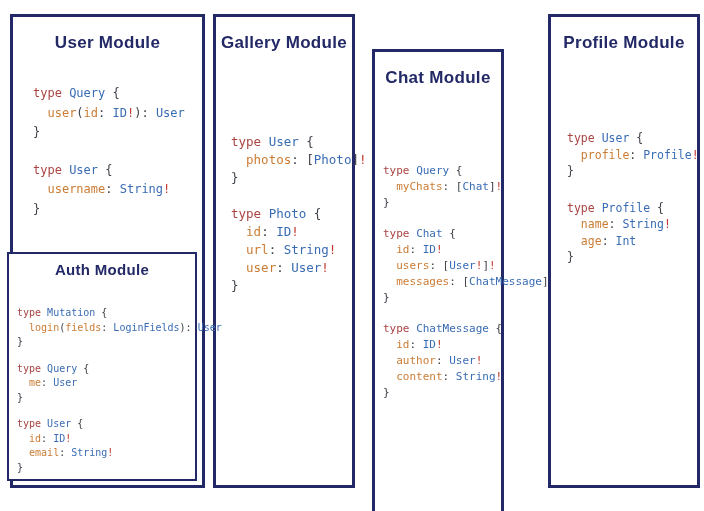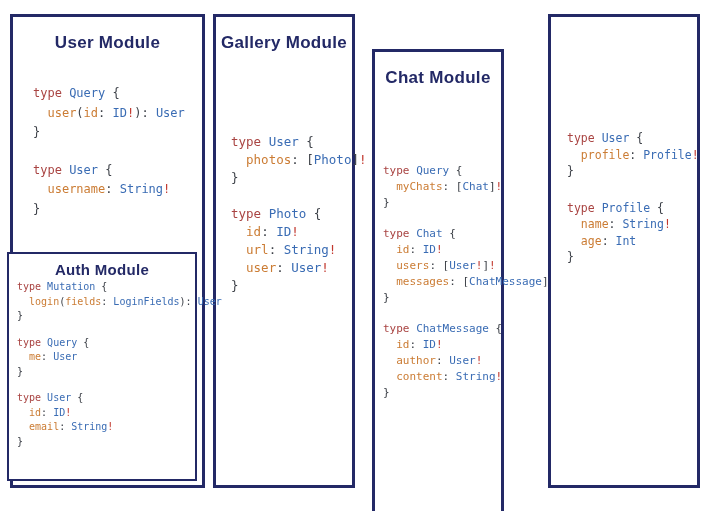--- a/index.html
+++ b/index.html
@@ -32,21 +32,21 @@
     padding-top:16px;
   }
   .box-auth .module-title{font-size:15px;padding-top:7px;}
   .code{
     position:absolute;
     font-family:"DejaVu Sans Mono","Liberation Mono",monospace;
     white-space:pre;
   }
   .code-user{left:20px;top:67px;font-size:12px;line-height:19.5px;}
   .code-user .code-block{margin-bottom:18px;}
-  .code-auth{left:8px;top:26px;font-size:10px;line-height:14.5px;}
+  .code-auth{left:8px;top:52px;font-size:10px;line-height:14.5px;}
   .code-auth .code-block{margin-bottom:12px;}
   .code-gallery{left:15px;top:116px;font-size:12.5px;line-height:18px;}
   .code-gallery .code-block{margin-bottom:18px;}
   .code-chat{left:8px;top:111px;font-size:11px;line-height:16px;}
   .code-chat .code-block{margin-bottom:15px;}
   .code-profile{left:16px;top:113px;font-size:11.5px;line-height:16.5px;}
   .code-profile .code-block{margin-bottom:20px;}
   .tok-k{color:var(--kw);}
   .tok-t{color:var(--typ);}
   .tok-f{color:var(--fld);}
@@ -65,19 +65,20 @@
   <div class="module-title">Gallery Module</div>
   <div class="code code-gallery"><div class="code-block"><div class="code-line"><span class="tok-k">type </span><span class="tok-t">User</span><span class="tok-p"> {</span></div><div class="code-line"><span class="tok-p">  </span><span class="tok-f">photos</span><span class="tok-p">: [</span><span class="tok-t">Photo</span><span class="tok-p">]</span><span class="tok-b">!</span></div><div class="code-line"><span class="tok-p">}</span></div></div><div class="code-block"><div class="code-line"><span class="tok-k">type </span><span class="tok-t">Photo</span><span class="tok-p"> {</span></div><div class="code-line"><span class="tok-p">  </span><span class="tok-f">id</span><span class="tok-p">: </span><span class="tok-t">ID</span><span class="tok-b">!</span></div><div class="code-line"><span class="tok-p">  </span><span class="tok-f">url</span><span class="tok-p">: </span><span class="tok-t">String</span><span class="tok-b">!</span></div><div class="code-line"><span class="tok-p">  </span><span class="tok-f">user</span><span class="tok-p">: </span><span class="tok-t">User</span><span class="tok-b">!</span></div><div class="code-line"><span class="tok-p">}</span></div></div></div>
 </div>
 
 <div class="module-box box-chat">
   <div class="module-title">Chat Module</div>
   <div class="code code-chat"><div class="code-block"><div class="code-line"><span class="tok-k">type </span><span class="tok-t">Query</span><span class="tok-p"> {</span></div><div class="code-line"><span class="tok-p">  </span><span class="tok-f">myChats</span><span class="tok-p">: [</span><span class="tok-t">Chat</span><span class="tok-p">]</span><span class="tok-b">!</span></div><div class="code-line"><span class="tok-p">}</span></div></div><div class="code-block"><div class="code-line"><span class="tok-k">type </span><span class="tok-t">Chat</span><span class="tok-p"> {</span></div><div class="code-line"><span class="tok-p">  </span><span class="tok-f">id</span><span class="tok-p">: </span><span class="tok-t">ID</span><span class="tok-b">!</span></div><div class="code-line"><span class="tok-p">  </span><span class="tok-f">users</span><span class="tok-p">: [</span><span class="tok-t">User</span><span class="tok-b">!</span><span class="tok-p">]</span><span class="tok-b">!</span></div><div class="code-line"><span class="tok-p">  </span><span class="tok-f">messages</span><span class="tok-p">: [</span><span class="tok-t">ChatMessage</span><span class="tok-p">]</span><span class="tok-b">!</span></div><div class="code-line"><span class="tok-p">}</span></div></div><div class="code-block"><div class="code-line"><span class="tok-k">type </span><span class="tok-t">ChatMessage</span><span class="tok-p"> {</span></div><div class="code-line"><span class="tok-p">  </span><span class="tok-f">id</span><span class="tok-p">: </span><span class="tok-t">ID</span><span class="tok-b">!</span></div><div class="code-line"><span class="tok-p">  </span><span class="tok-f">author</span><span class="tok-p">: </span><span class="tok-t">User</span><span class="tok-b">!</span></div><div class="code-line"><span class="tok-p">  </span><span class="tok-f">content</span><span class="tok-p">: </span><span class="tok-t">String</span><span class="tok-b">!</span></div><div class="code-line"><span class="tok-p">}</span></div></div></div>
 </div>
 
 <div class="module-box box-profile">
+  <div class="module-title">Profile Module</div>
   <div class="code code-profile"><div class="code-block"><div class="code-line"><span class="tok-k">type </span><span class="tok-t">User</span><span class="tok-p"> {</span></div><div class="code-line"><span class="tok-p">  </span><span class="tok-f">profile</span><span class="tok-p">: </span><span class="tok-t">Profile</span><span class="tok-b">!</span></div><div class="code-line"><span class="tok-p">}</span></div></div><div class="code-block"><div class="code-line"><span class="tok-k">type </span><span class="tok-t">Profile</span><span class="tok-p"> {</span></div><div class="code-line"><span class="tok-p">  </span><span class="tok-f">name</span><span class="tok-p">: </span><span class="tok-t">String</span><span class="tok-b">!</span></div><div class="code-line"><span class="tok-p">  </span><span class="tok-f">age</span><span class="tok-p">: </span><span class="tok-t">Int</span></div><div class="code-line"><span class="tok-p">}</span></div></div></div>
 </div>
 
 <div class="module-box box-auth">
   <div class="module-title">Auth Module</div>
   <div class="code code-auth"><div class="code-block"><div class="code-line"><span class="tok-k">type </span><span class="tok-t">Mutation</span><span class="tok-p"> {</span></div><div class="code-line"><span class="tok-p">  </span><span class="tok-f">login</span><span class="tok-p">(</span><span class="tok-f">fields</span><span class="tok-p">: </span><span class="tok-t">LoginFields</span><span class="tok-p">): </span><span class="tok-t">User</span></div><div class="code-line"><span class="tok-p">}</span></div></div><div class="code-block"><div class="code-line"><span class="tok-k">type </span><span class="tok-t">Query</span><span class="tok-p"> {</span></div><div class="code-line"><span class="tok-p">  </span><span class="tok-f">me</span><span class="tok-p">: </span><span class="tok-t">User</span></div><div class="code-line"><span class="tok-p">}</span></div></div><div class="code-block"><div class="code-line"><span class="tok-k">type </span><span class="tok-t">User</span><span class="tok-p"> {</span></div><div class="code-line"><span class="tok-p">  </span><span class="tok-f">id</span><span class="tok-p">: </span><span class="tok-t">ID</span><span class="tok-b">!</span></div><div class="code-line"><span class="tok-p">  </span><span class="tok-f">email</span><span class="tok-p">: </span><span class="tok-t">String</span><span class="tok-b">!</span></div><div class="code-line"><span class="tok-p">}</span></div></div></div>
 </div>
 
 </body></html>

